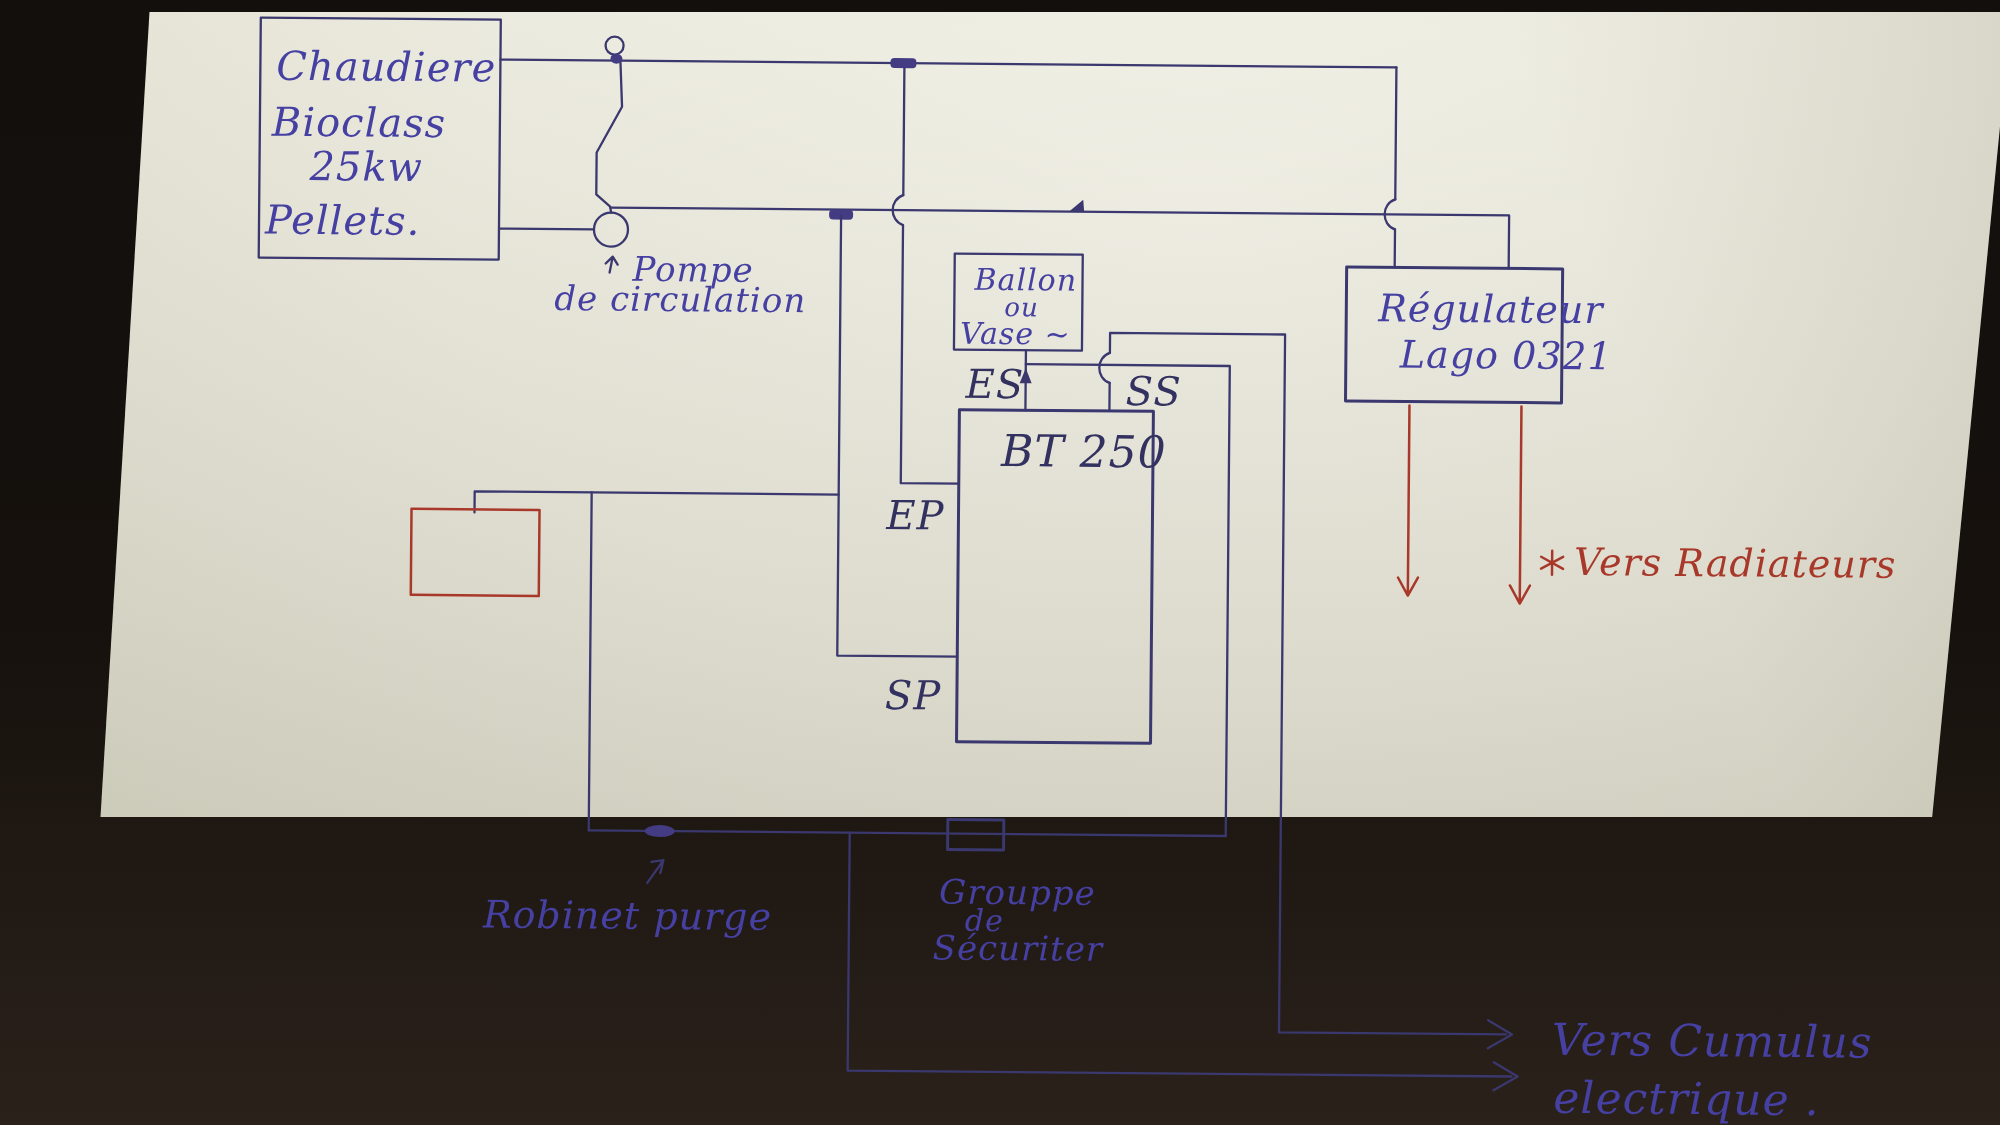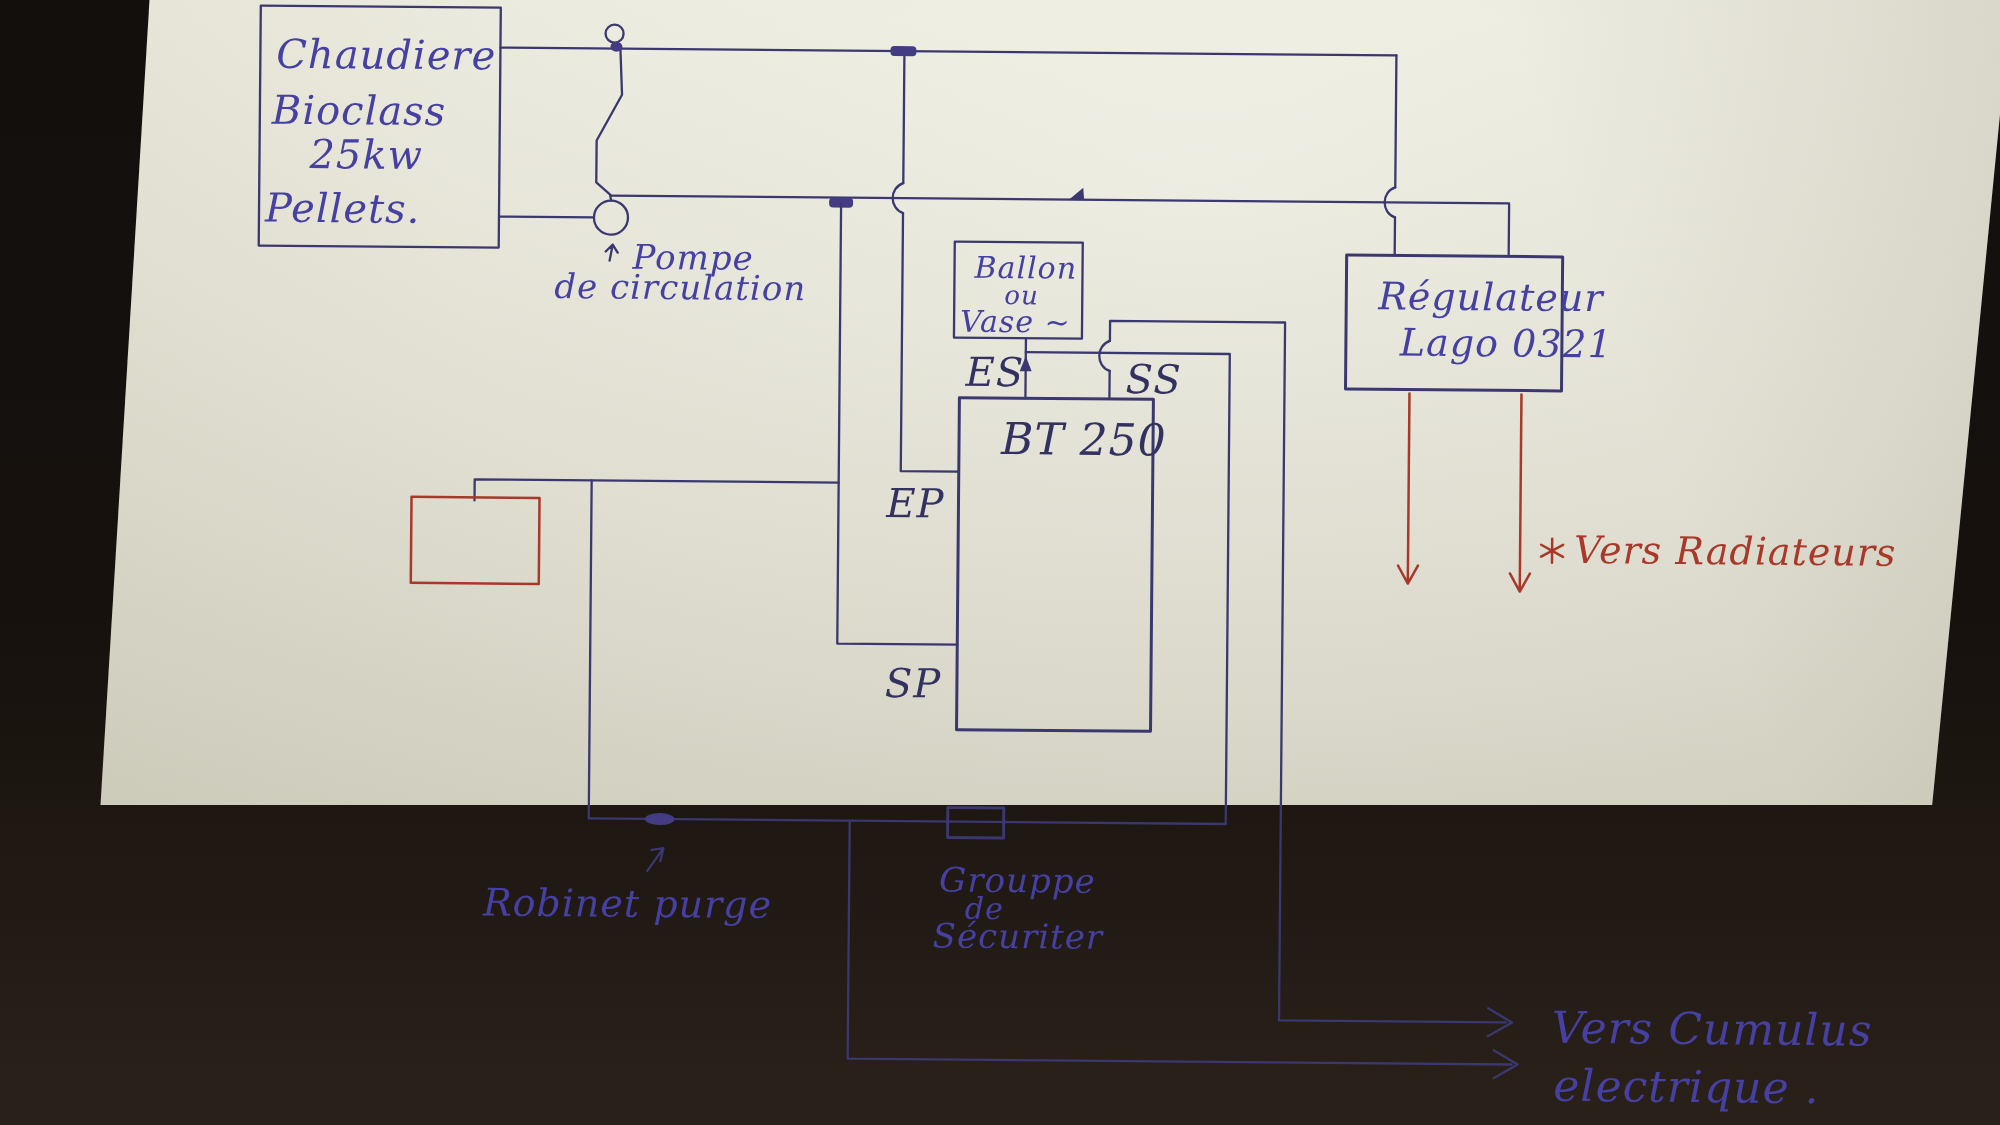--- a/index.html
+++ b/index.html
@@ -1,18 +1,18 @@
 <!DOCTYPE html>
 <html><head>
 <meta charset="utf-8">
 <style>
   html,body{margin:0;padding:0;width:2000px;height:1125px;overflow:hidden;
     background:linear-gradient(180deg,#120f0d 0%,#16110d 55%,#2a211a 100%);
     font-family:"Liberation Sans",sans-serif;}
-  .scene{position:relative;width:2000px;height:805px;}
+  .scene{position:relative;width:2000px;height:805px;margin-top:12px;}
   .paper{position:absolute;inset:0;
     background:radial-gradient(1500px 950px at 60% 25%, #f1f0e5 0%, #eae9dc 50%, #dcdbca 100%);
     clip-path:polygon(150px -8px, 2012px -8px, 1902px 1112px, 84px 1076px);}
   .paper-shade{position:absolute;inset:0;pointer-events:none;
     background:linear-gradient(250deg, rgba(70,60,40,0.10) 0%, rgba(0,0,0,0) 22%),
                linear-gradient(180deg, rgba(255,255,255,0.08) 0%, rgba(60,50,30,0.10) 100%);
     clip-path:polygon(150px -8px, 2012px -8px, 1902px 1112px, 84px 1076px);}
   svg{position:absolute;inset:0;}
   .pipe{stroke:#3a386e;stroke-width:2.3;fill:none;stroke-linecap:round;stroke-linejoin:round;}
   .pipe-heavy{stroke:#3a386e;stroke-width:3;fill:none;stroke-linecap:round;stroke-linejoin:round;}

